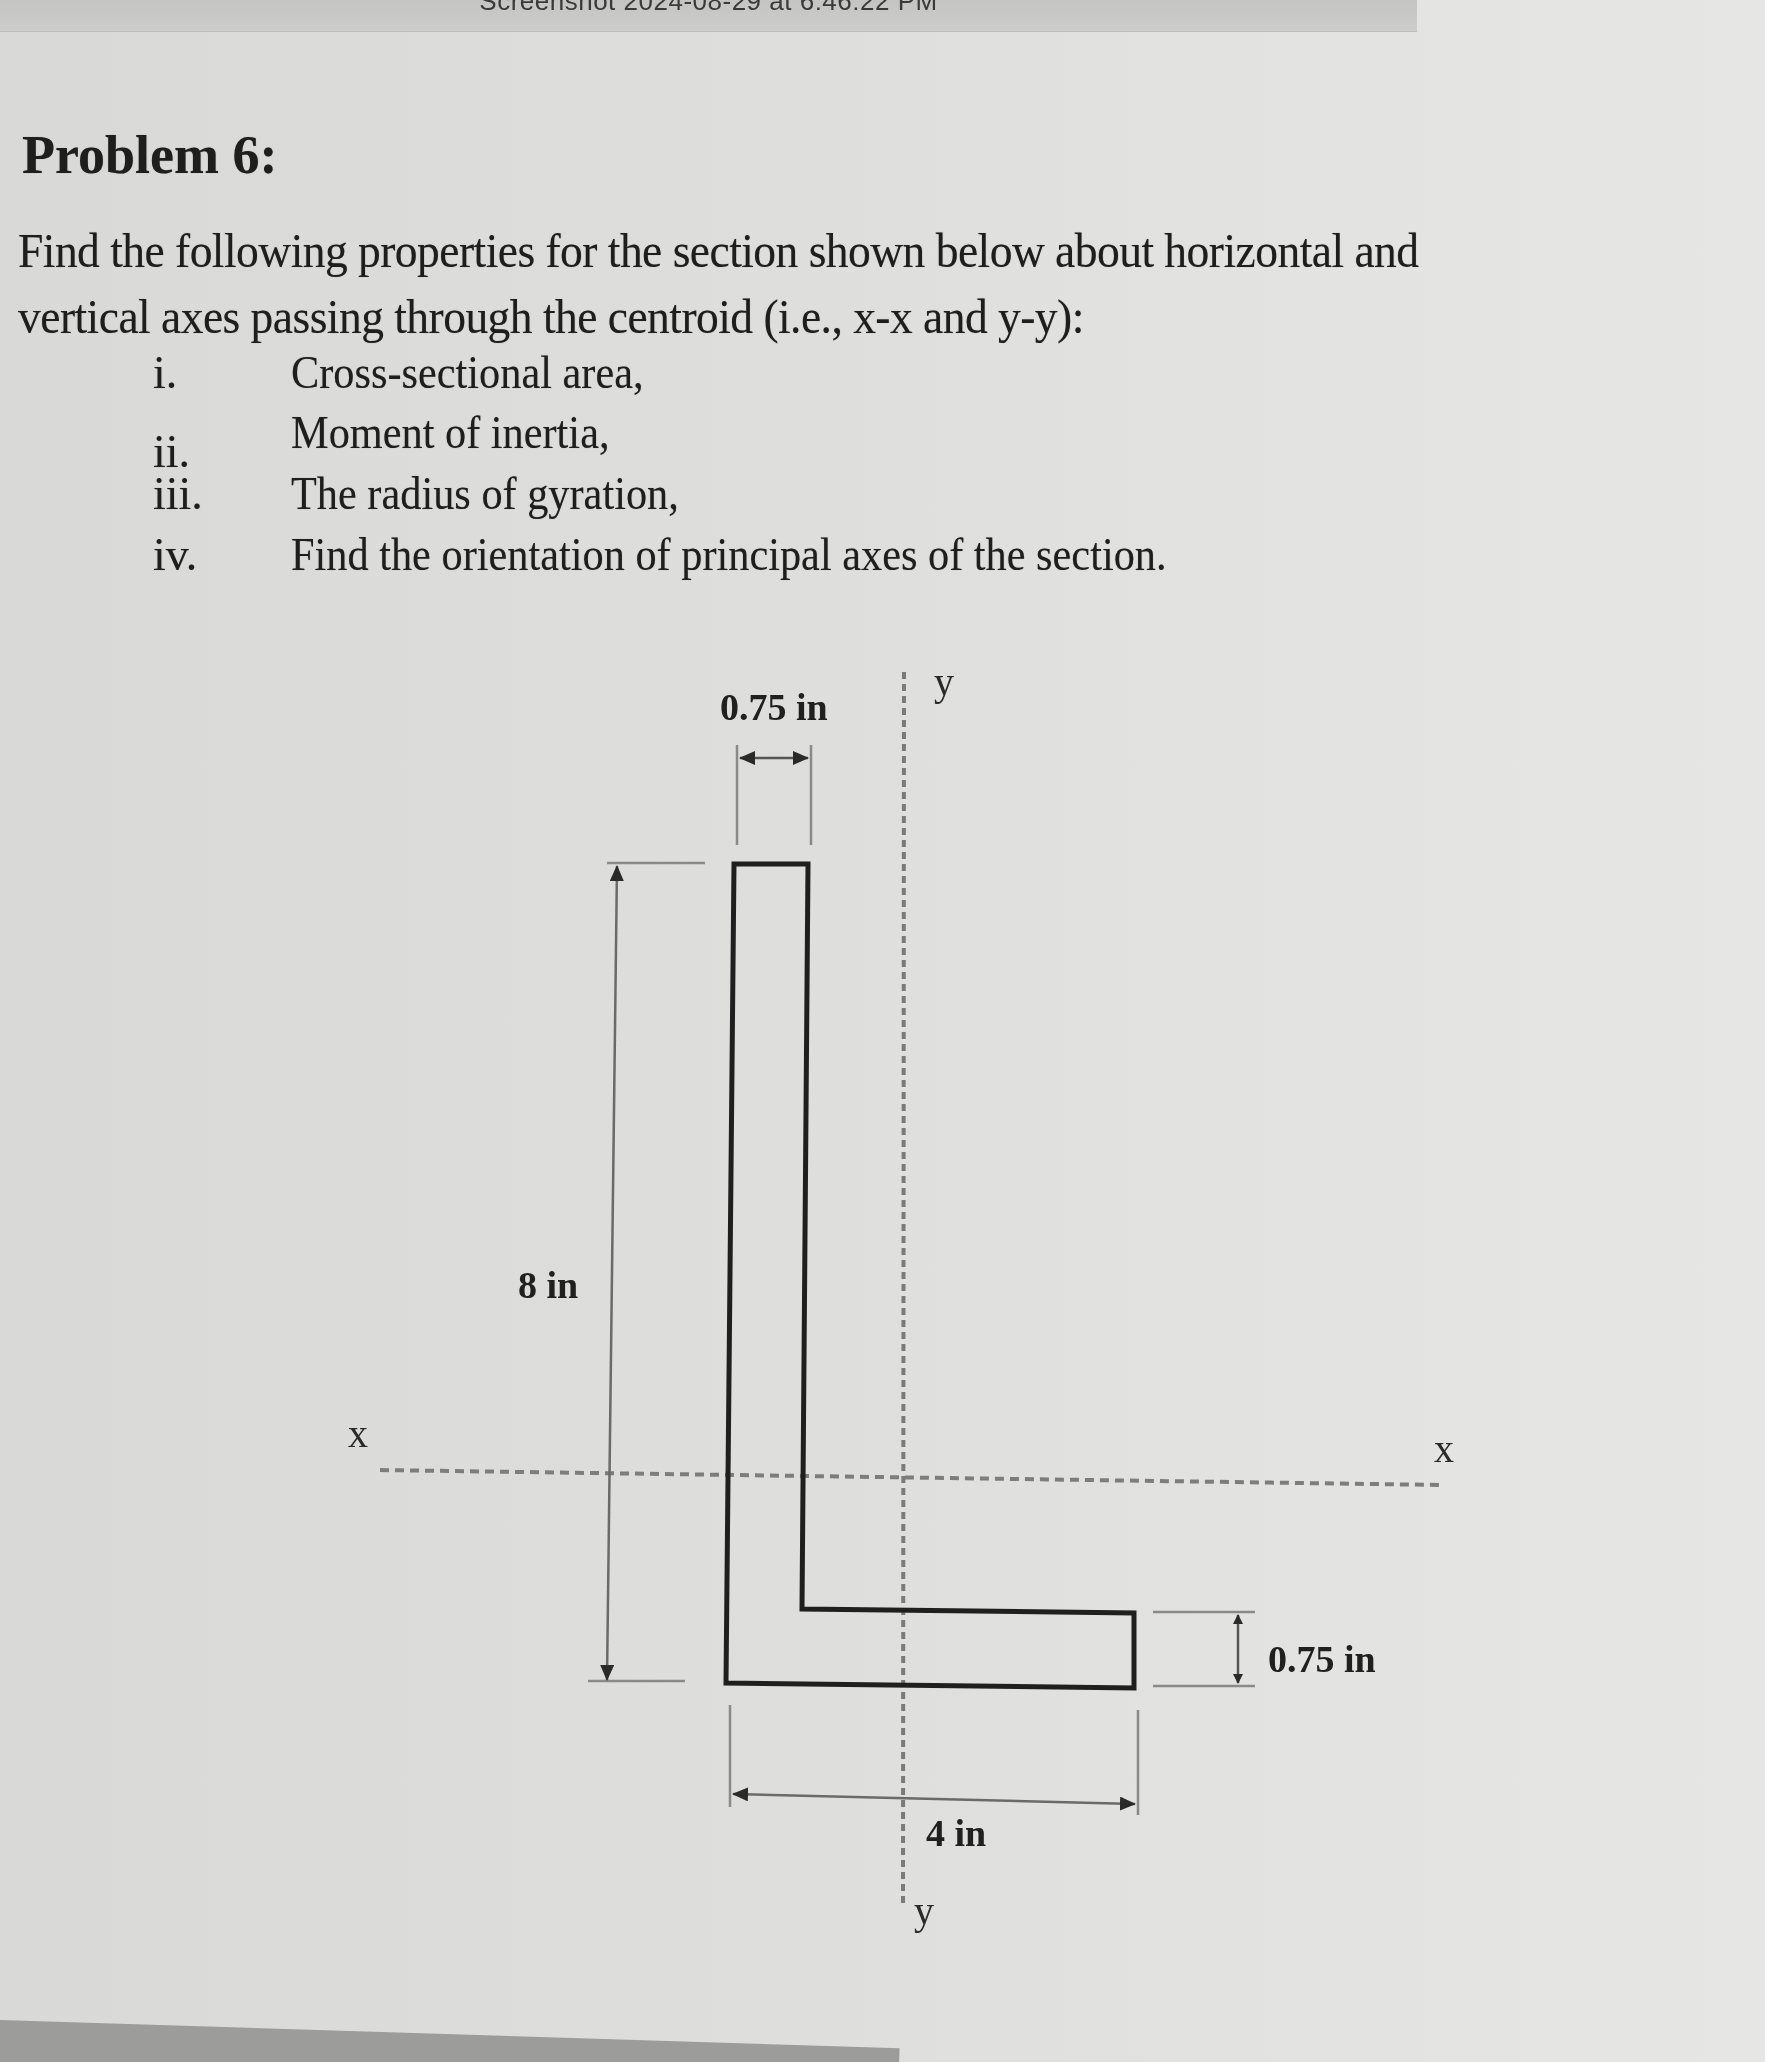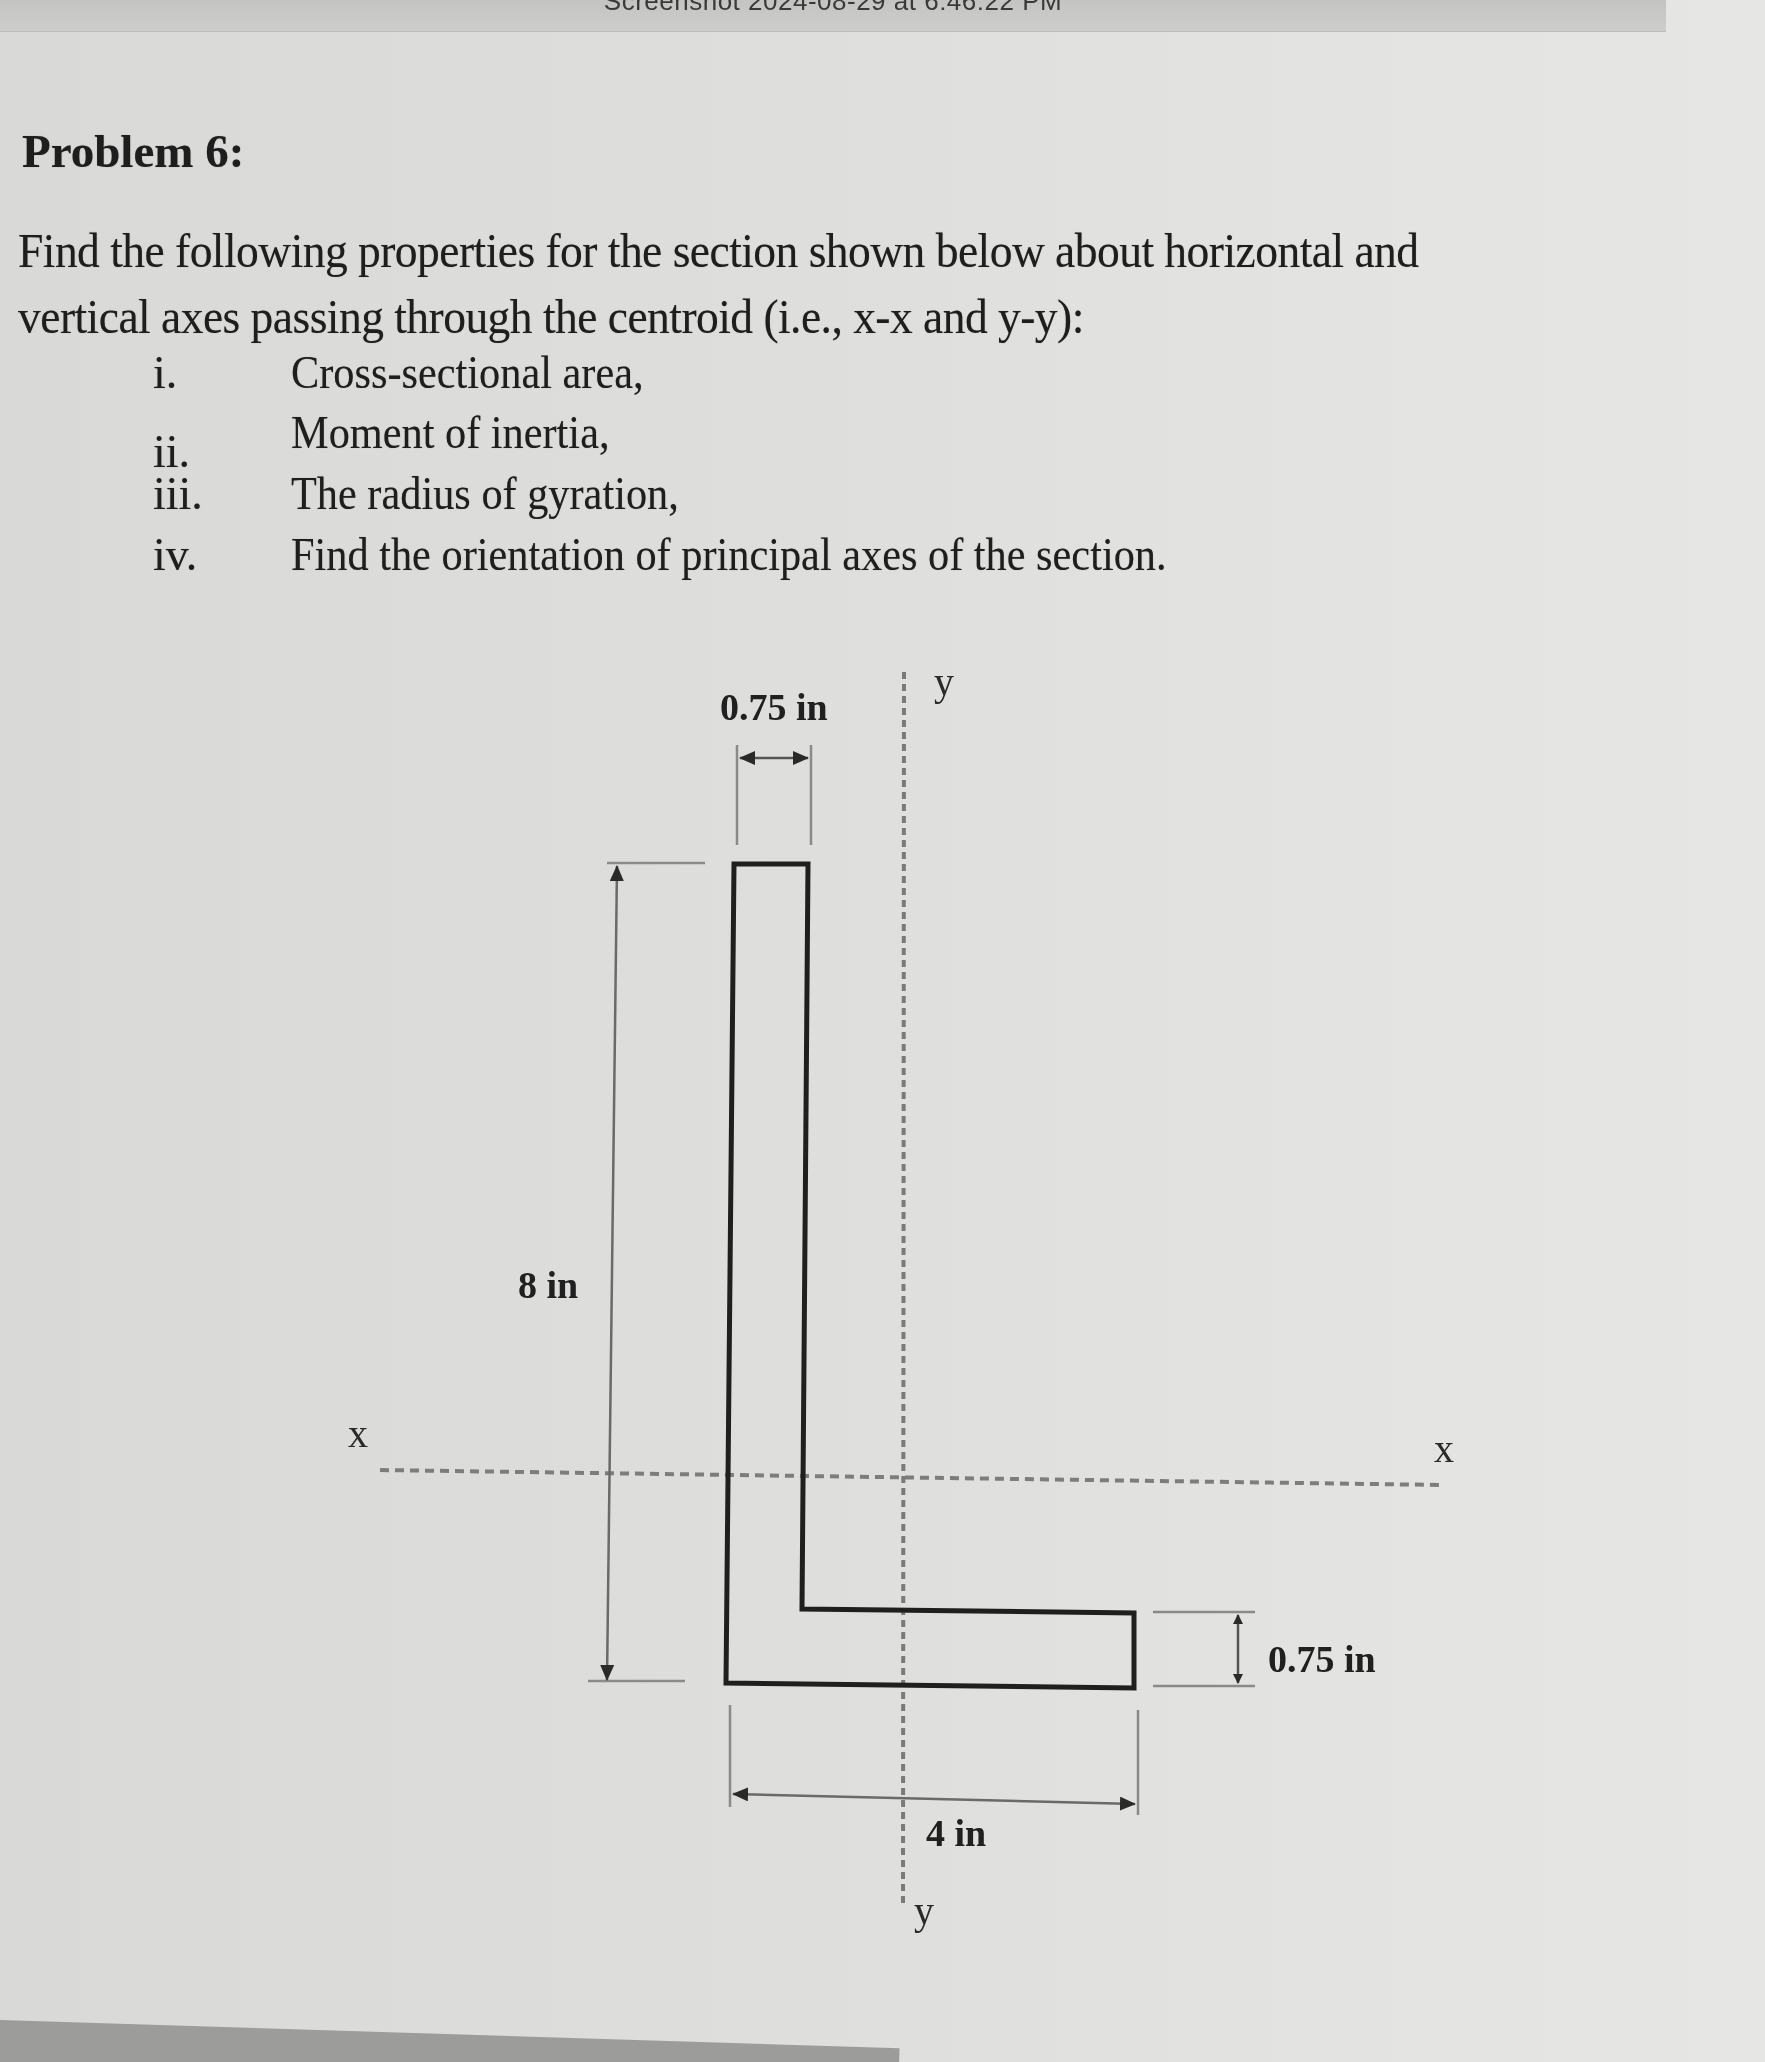--- a/index.html
+++ b/index.html
@@ -3,32 +3,32 @@
 <meta charset="utf-8">
 <style>
   html, body { margin:0; padding:0; }
   body {
     width:1765px; height:2062px; position:relative; overflow:hidden;
     background: linear-gradient(90deg, #d9d9d7 0%, #dededc 45%, #e3e3e1 75%, #e6e6e4 100%);
     font-family: "Liberation Serif", "DejaVu Serif", serif;
     color:#1e1e1e;
   }
   .titlebar {
-    position:absolute; left:0; top:0; width:1666px; height:31px;
+    position:absolute; left:0; top:0; width:1417px; height:31px;
     background: linear-gradient(180deg, #c4c4c2, #cdcdcb);
     border-bottom:1px solid #bdbdbb;
     overflow:hidden;
   }
   .titlebar-text {
     position:absolute; left:0; width:100%; top:-14px; text-align:center;
     font-family:"Liberation Sans", sans-serif; font-size:26px; color:#3a3a3a;
     letter-spacing:0.5px;
   }
   .txt { position:absolute; white-space:nowrap; text-shadow:0 0 1px rgba(0,0,0,0.35); }
-  .problem-title { left:22px; top:124px; font-size:47px; font-weight:bold;text-align:right; }
+  .problem-title { left:22px; top:124px; font-size:54px; font-weight:bold;text-align:right; }
   .para { left:18px; font-size:49px; letter-spacing:-0.6px; transform-origin:left top; }
   .para.l1 { top:222px; transform:scaleX(0.93); }
   .para.l2 { top:288px; transform:scaleX(0.93); }
   .li-num { left:153px; font-size:46px; }
   .li-text { left:291px; font-size:46px; transform-origin:left top; transform:scaleX(0.92); }
   .diagram { position:absolute; left:0; top:0; width:1765px; height:2062px; }
   .dim-label { font-family:"Liberation Serif", serif; font-weight:bold; font-size:38px; fill:#202020; }
   .axis-label { font-family:"Liberation Serif", serif; font-size:40px; fill:#2a2a2a; }
   .bottom-band {
     position:absolute; left:0; top:2020px; width:900px; height:60px;

